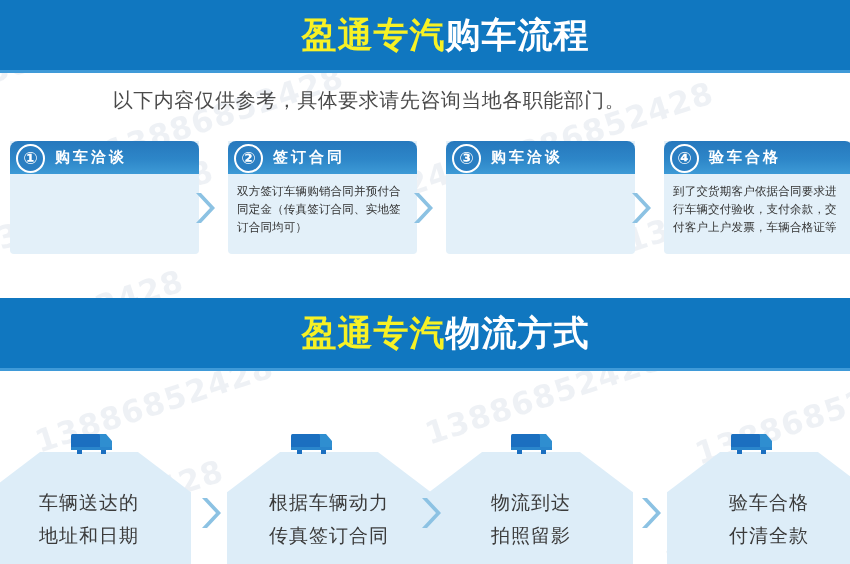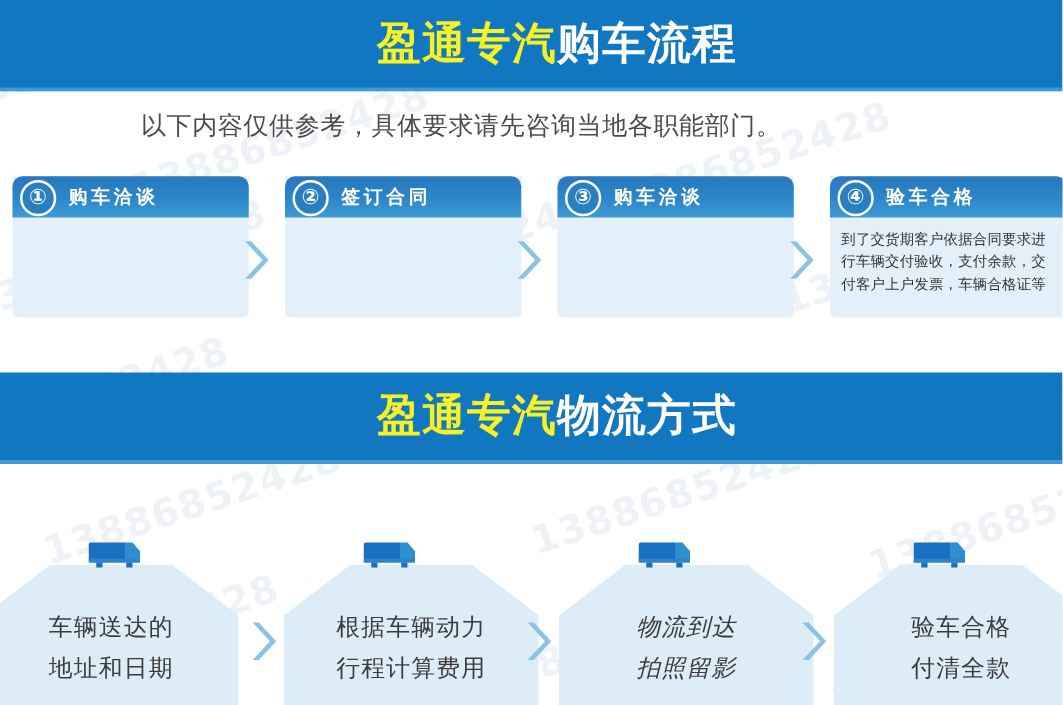--- a/index.html
+++ b/index.html
@@ -255,20 +255,21 @@
       <svg width="22" height="34" viewBox="0 0 22 34">
           <path d="M3 2 L17 17 L3 32 L8 32 L22 17 L8 2 Z" fill="#8cc2e3"></path>
         </svg>
     </div>
 
     <div class="step-card" style="left:228px;">
       <div class="head">
         <div class="step-num">②</div>
         <div class="step-title">签订合同</div>
       </div>
+      <div class="step-body">双方签订车辆购销合同并预付合同定金（传真签订合同、实地签订合同均可）</div>
     </div>
 
     <div class="chev" style="left:411px; top:50px;">
       <svg width="22" height="34" viewBox="0 0 22 34">
           <path d="M3 2 L17 17 L3 32 L8 32 L22 17 L8 2 Z" fill="#8cc2e3"></path>
         </svg>
     </div>
 
     <div class="step-card" style="left:446px;">
       <div class="head">
@@ -322,40 +323,40 @@
     <div class="chev" style="left:199px; top:64px;">
       <svg width="22" height="34" viewBox="0 0 22 34">
           <path d="M3 2 L17 17 L3 32 L8 32 L22 17 L8 2 Z" fill="#8cc2e3"></path>
         </svg>
     </div>
 
     <div class="logi-card" style="left:227px;">
       <div class="logi-shape"></div>
       <div class="logi-text">
         <div>根据车辆动力</div>
-        <div>行程计算费用</div>
+        <div>传真签订合同</div>
       </div>
     </div>
     <div class="truck" style="left:288px; top:0px;">
       <svg width="46" height="24" viewBox="0 0 46 24">
         <path d="M30 2 L38 2 L44 9 L44 18 L30 18 Z" fill="#2f8ed0"></path>
         <rect x="3" y="2" width="29" height="16" rx="1.5" fill="#1b6fc0"></rect>
         <rect x="3" y="15" width="41" height="3" fill="#2a86cc"></rect>
         <rect x="9" y="18" width="5" height="4" fill="#1b6fc0"></rect>
         <rect x="33" y="18" width="5" height="4" fill="#1b6fc0"></rect>
       </svg>
     </div>
 
     <div class="chev" style="left:419px; top:64px;">
       <svg width="22" height="34" viewBox="0 0 22 34">
           <path d="M3 2 L17 17 L3 32 L8 32 L22 17 L8 2 Z" fill="#8cc2e3"></path>
         </svg>
     </div>
 
-    <div class="logi-card" style="left:447px;font-style:italic;">
+    <div class="logi-card" style="left:429px;">
       <div class="logi-shape"></div>
       <div class="logi-text">
         <div>物流到达</div>
         <div>拍照留影</div>
       </div>
     </div>
     <div class="truck" style="left:508px; top:0px;">
       <svg width="46" height="24" viewBox="0 0 46 24">
         <path d="M30 2 L38 2 L44 9 L44 18 L30 18 Z" fill="#2f8ed0"></path>
         <rect x="3" y="2" width="29" height="16" rx="1.5" fill="#1b6fc0"></rect>

